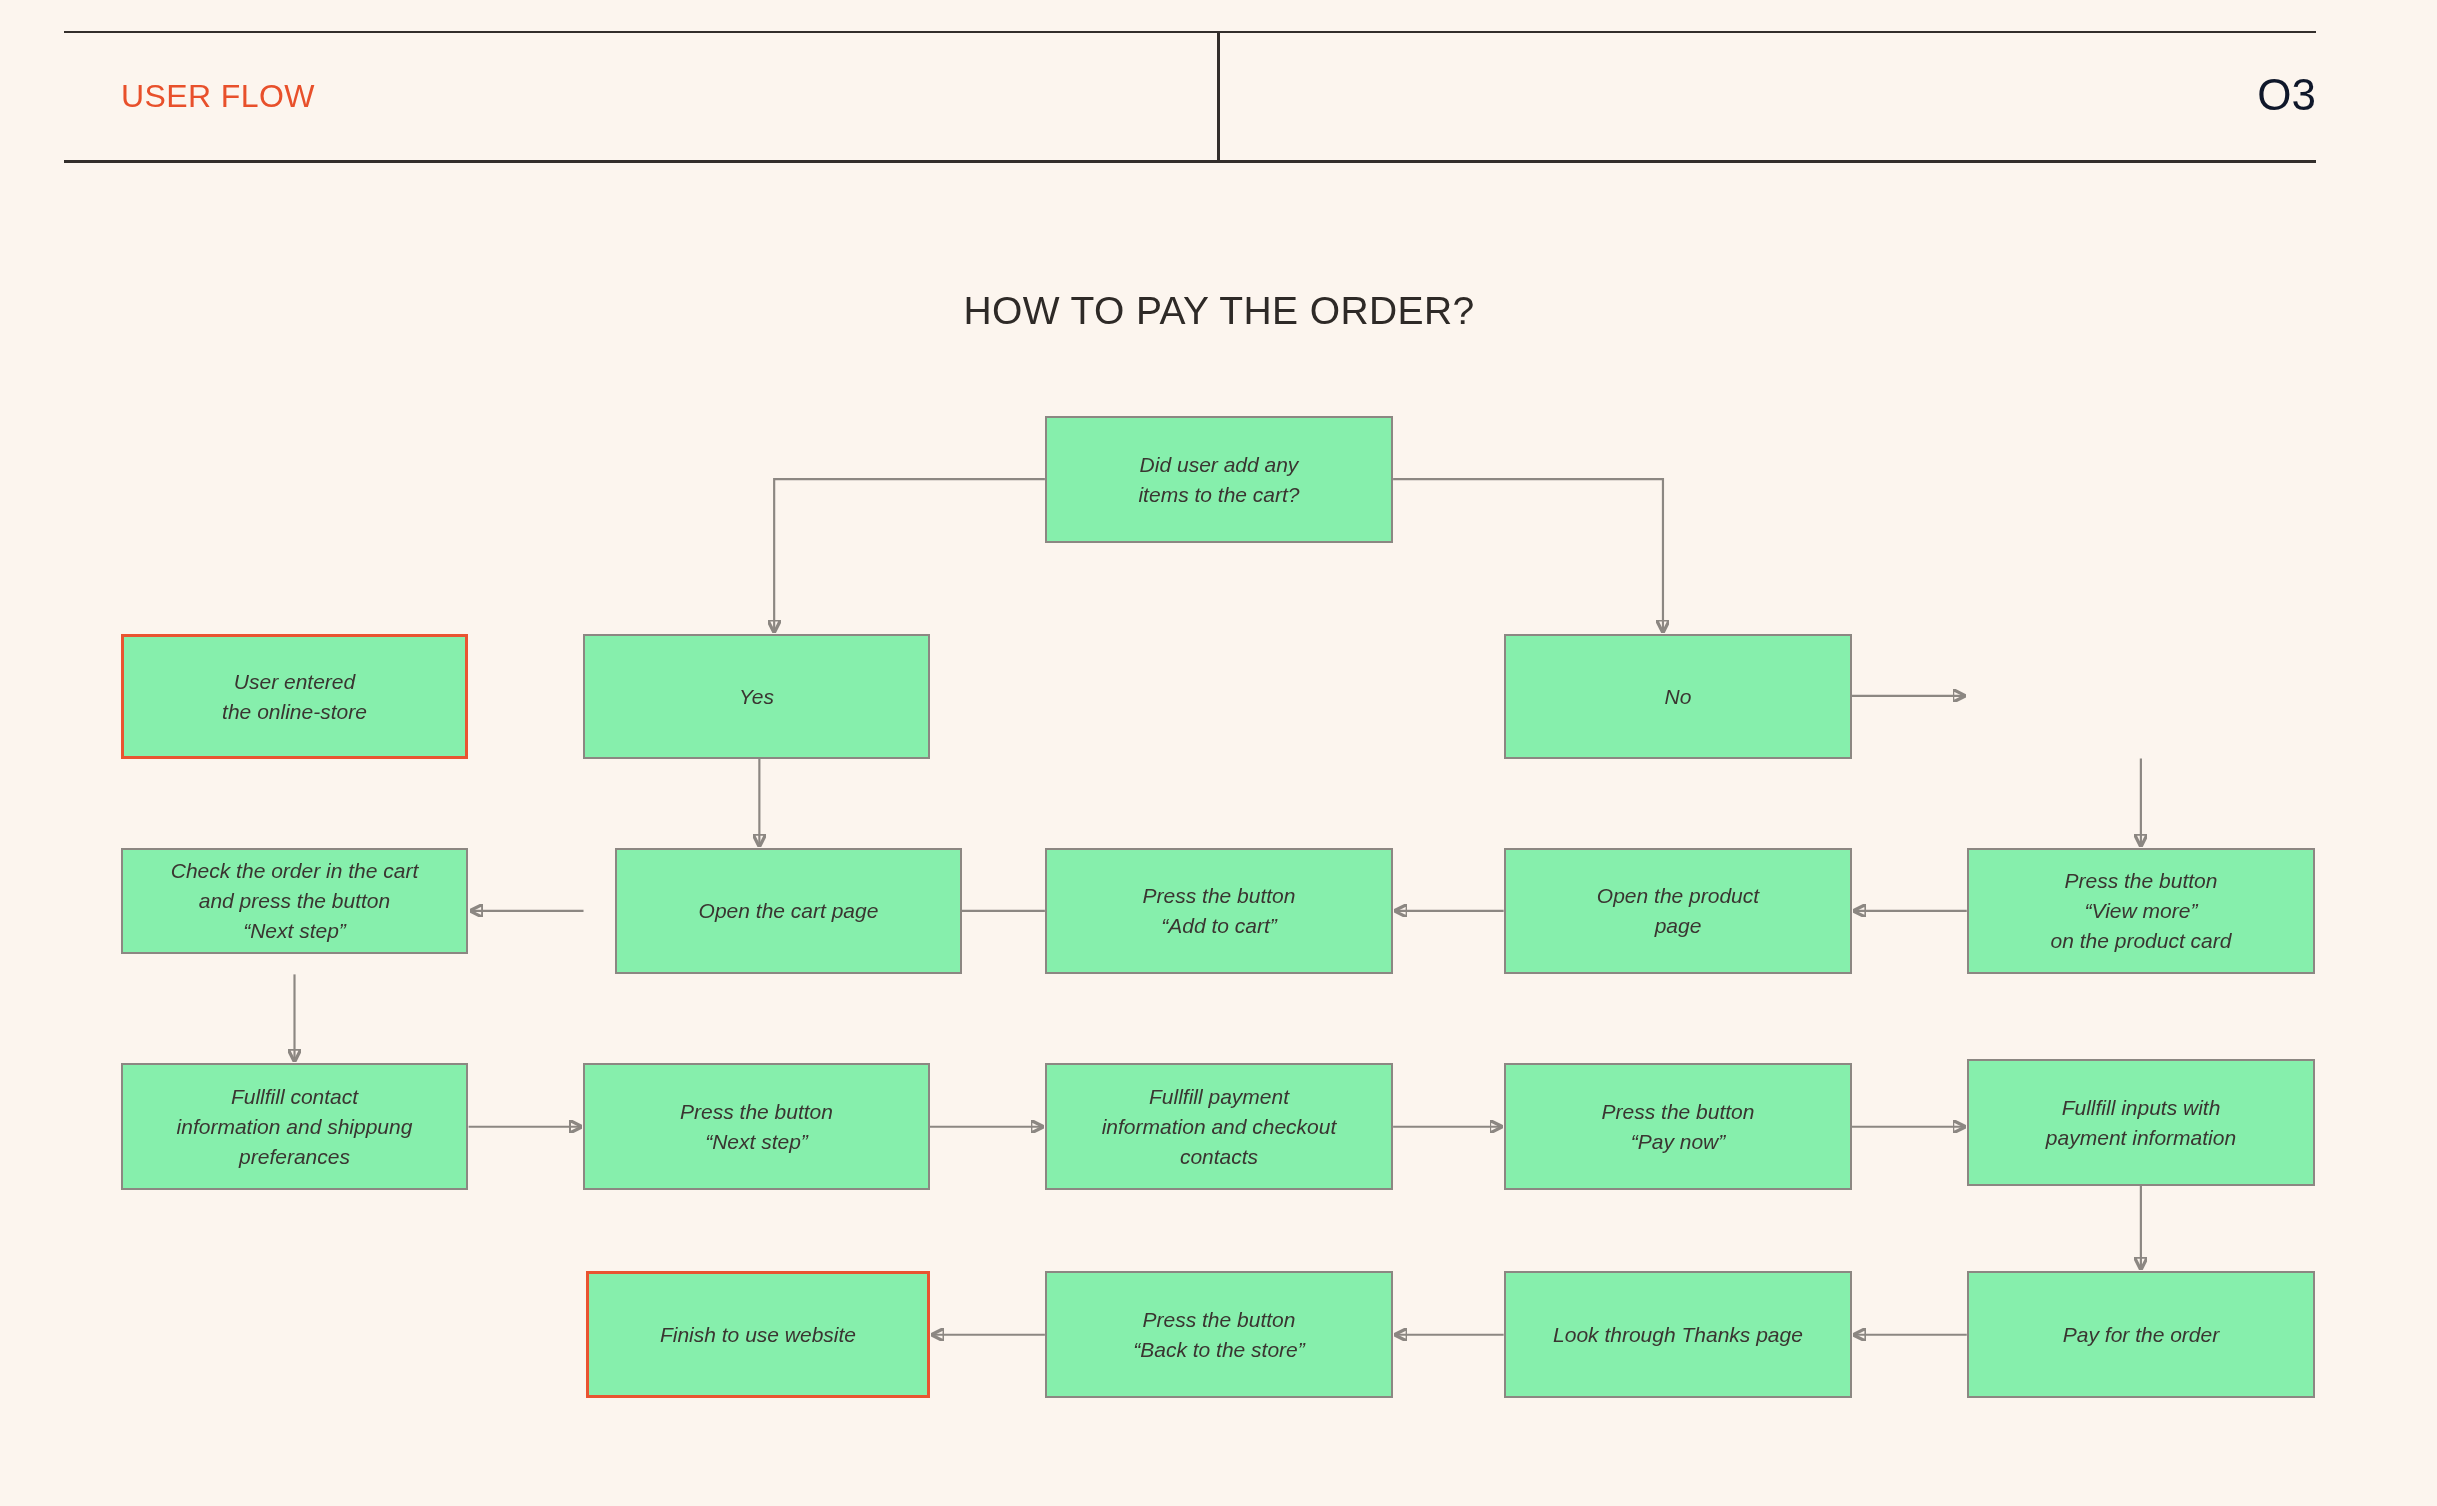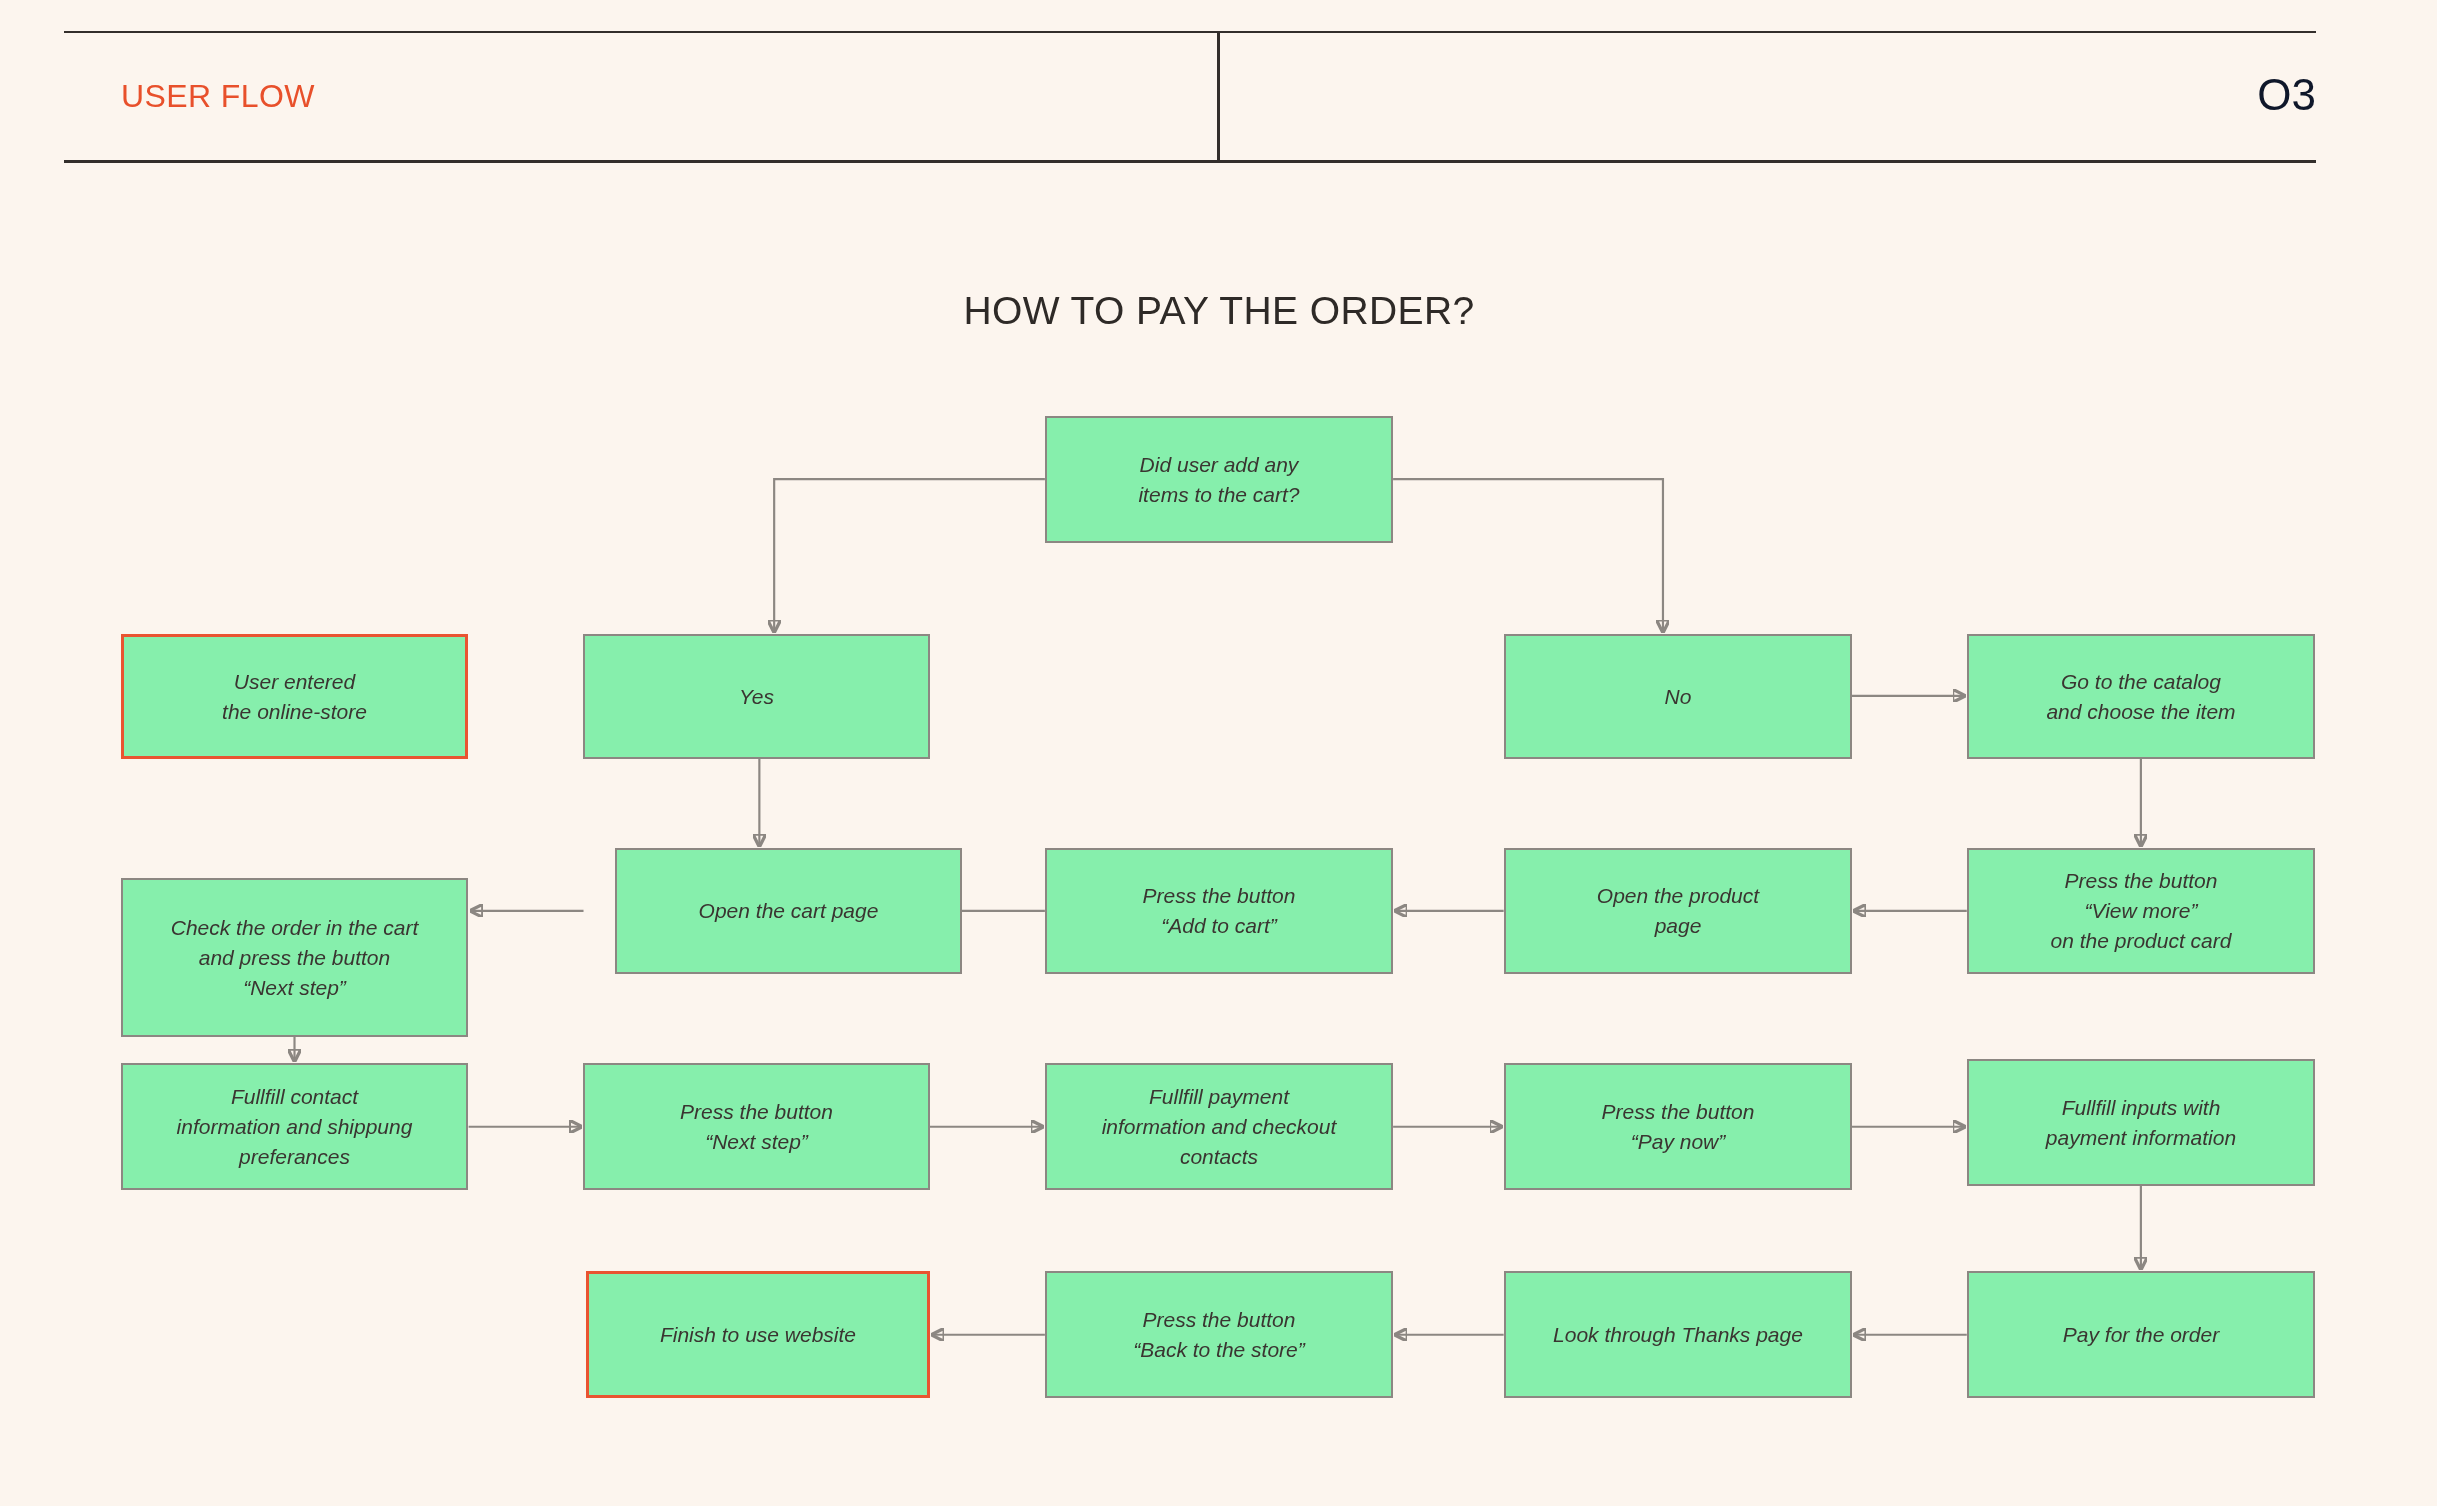--- a/index.html
+++ b/index.html
@@ -146,24 +146,22 @@
     <path d="M1200 1500 H1070" marker-end="url(#arrow)"></path>
   </svg>
 
   <div class="node" style="left:1045px; top:387px; width:348px; height:127px;">Did user add any
 items to the cart?</div>
 
   <div class="node accent" style="left:121px; top:605px; width:347px; height:125px;">User entered
 the online-store</div>
   <div class="node" style="left:583px; top:605px; width:347px; height:125px;">Yes</div>
   <div class="node" style="left:1504px; top:605px; width:348px; height:125px;">No</div>
-  <div class="node" style="left:1967px; top:605px; width:348px; height:125px;">Go to the catalog
-and choose the item</div>
 
-  <div class="node" style="left:121px; top:849px; width:347px; height:159px;text-align:center;">Check the order in the cart
+  <div class="node" style="left:121px; top:819px; width:347px; height:106px;text-align:center;">Check the order in the cart
 and press the button
 “Next step”</div>
   <div class="node" style="left:615px; top:819px; width:347px; height:126px;">Open the cart page</div>
   <div class="node" style="left:1045px; top:819px; width:348px; height:126px;">Press the button
 “Add to cart”</div>
   <div class="node" style="left:1504px; top:819px; width:348px; height:126px;">Open the product
 page</div>
   <div class="node" style="left:1967px; top:819px; width:348px; height:126px;">Press the button
 “View more”
 on the product card</div>

